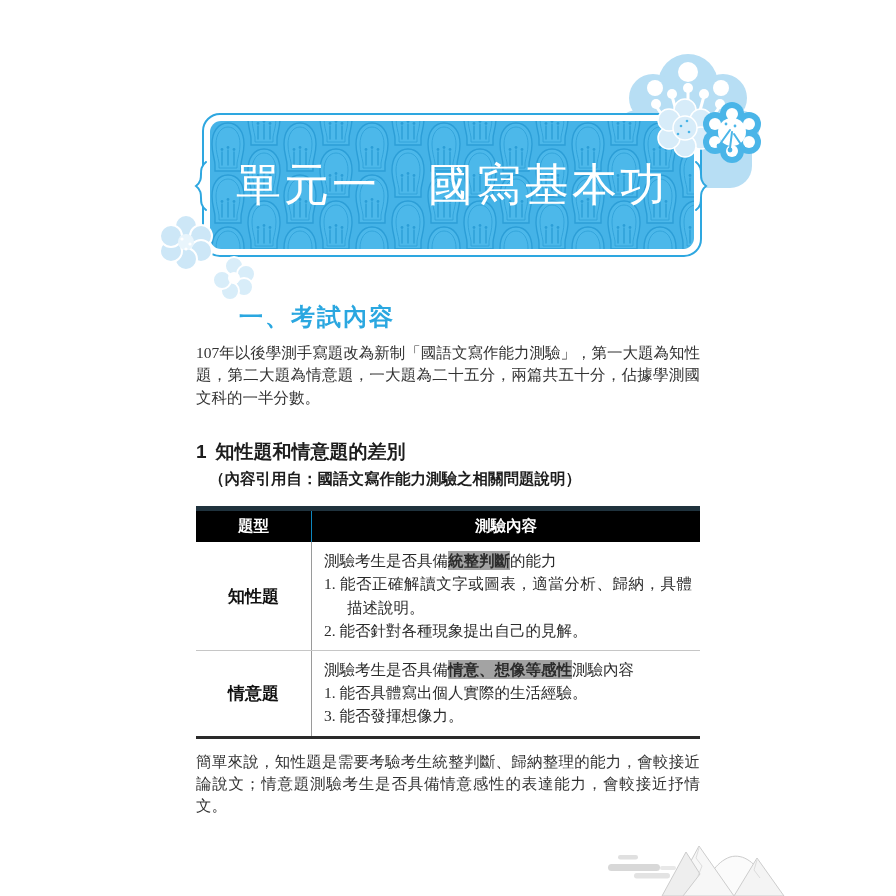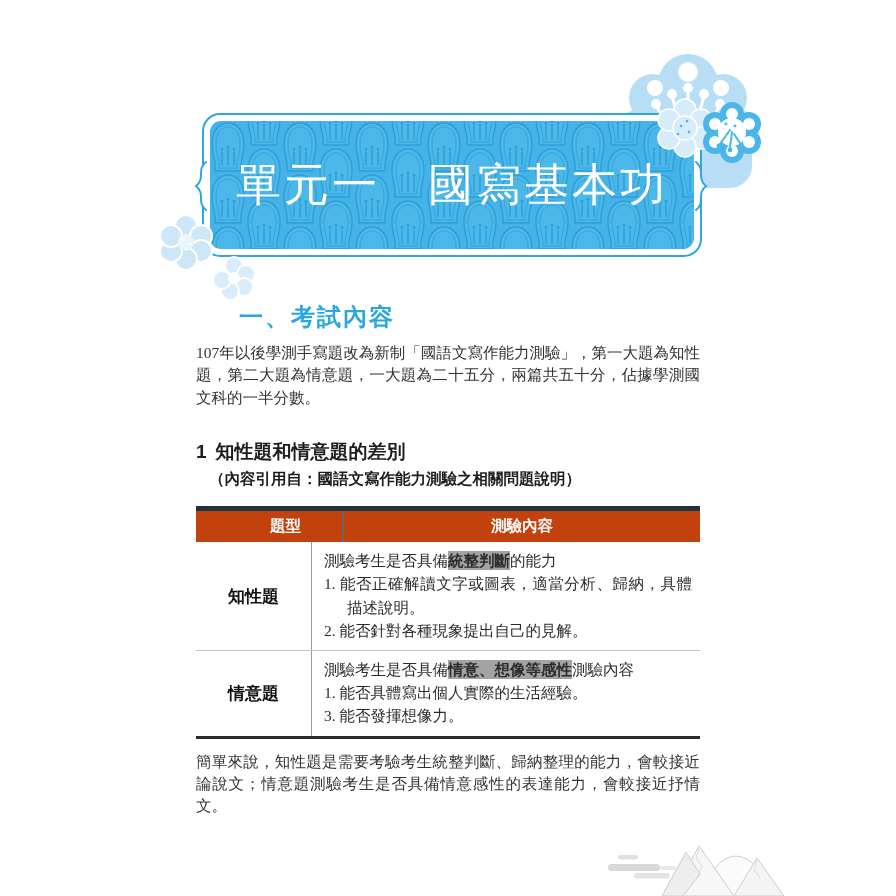--- a/index.html
+++ b/index.html
@@ -71,22 +71,22 @@
   .sub-note { font-size: 15.5px; line-height: 21px; margin-top: 4px; padding-left: 13px; }
 
   
   .tbl {
     margin-top: 17px;
     border-top: 5px solid #1f323d;
     border-bottom: 3px solid #2a2a2a;
   }
   .tbl-head {
     display: flex;
-    background: #c2410c;
-    color: #ffffff; font-weight: 700; font-size: 15.5px; padding-left: 32px;
+    background: #000000;
+    color: #ffffff; font-weight: 700; font-size: 15.5px;
   }
   .th-type   { width: 115px; text-align: center; padding: 5px 0; }
   .th-content{ flex: 1; text-align: center; padding: 5px 0; border-left: 1px solid #0e86bd; }
   .tbl-row { display: flex; }
   .tbl-row + .tbl-row { border-top: 1px solid #c6c6c6; }
   .td-type {
     width: 115px; display: flex; align-items: center; justify-content: center;
     font-weight: 700; font-size: 17px; color: #111111;
   }
   .td-content {

